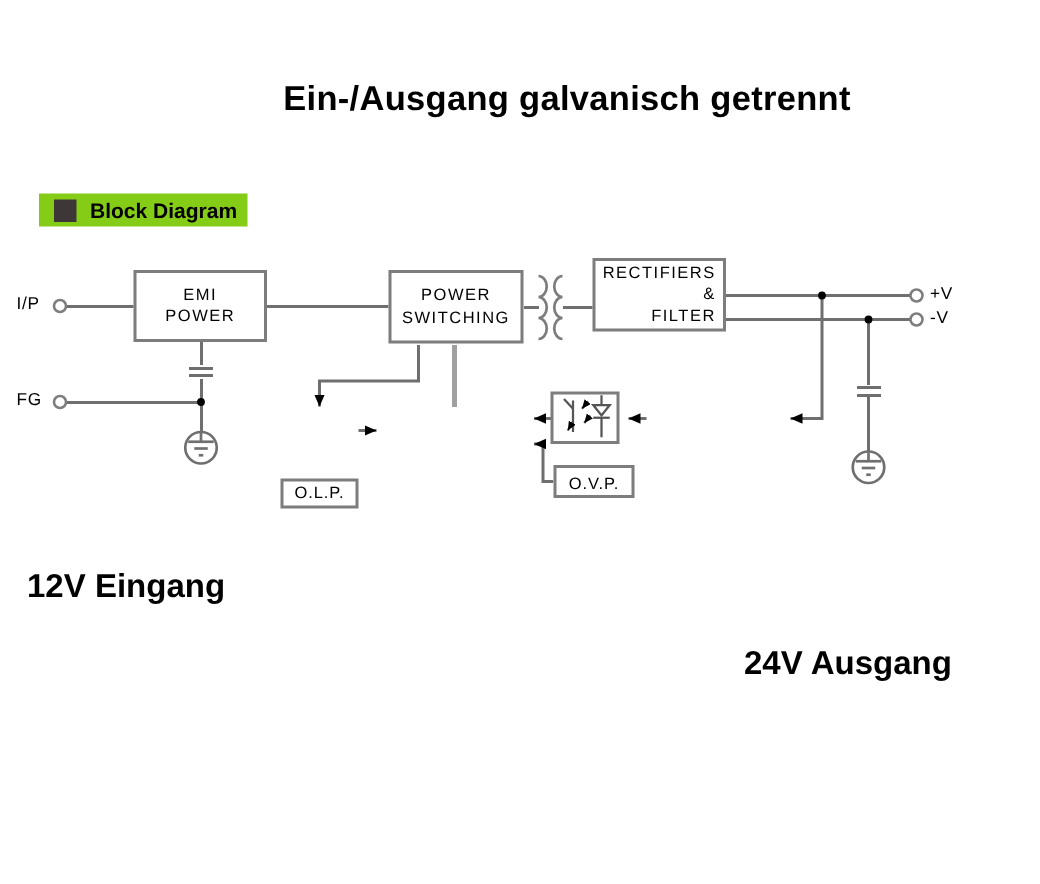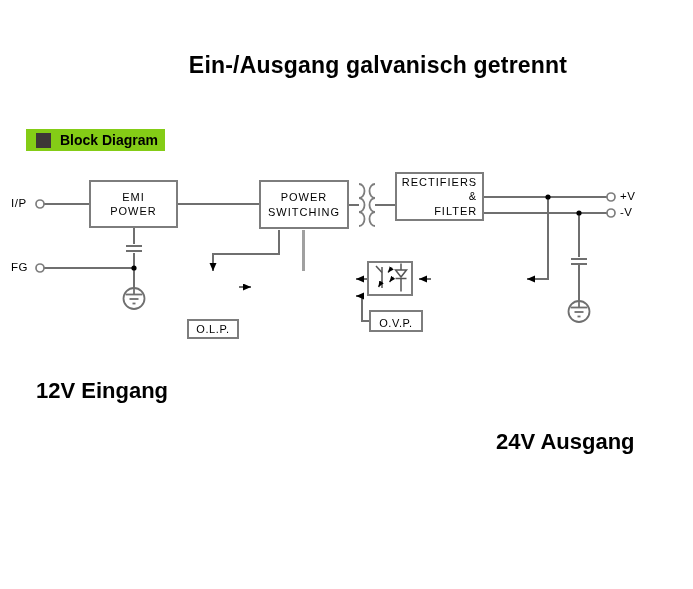--- a/index.html
+++ b/index.html
@@ -152,16 +152,16 @@
 
   <div class="blk small" style="left:369px;top:310px;width:54px;height:22px;align-items:flex-end;">
     <span>O.V.P.</span>
   </div>
 
   <div class="term" style="left:11px;top:197px;">I/P</div>
   <div class="term" style="left:11px;top:261px;">FG</div>
   <div class="termR" style="left:620px;top:190px;">+V</div>
   <div class="termR" style="left:620px;top:206px;">-V</div>
 
-  <div class="caption" style="left:36px;top:378px;">12V Eingang</div>
+  <div class="caption" style="left:18px;top:378px;">12V Eingang</div>
   <div class="caption" style="left:496px;top:382px;margin-top:47px;">24V Ausgang</div>
 
 </div>
 
 </body></html>

